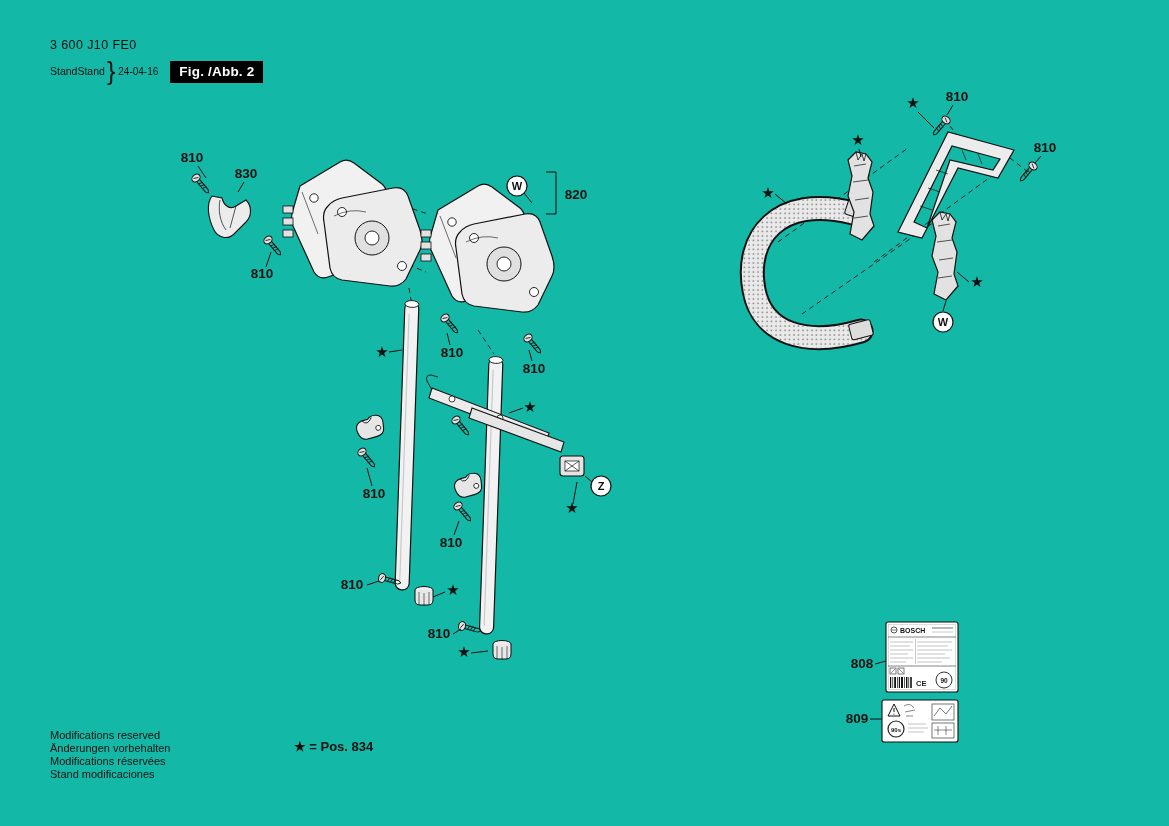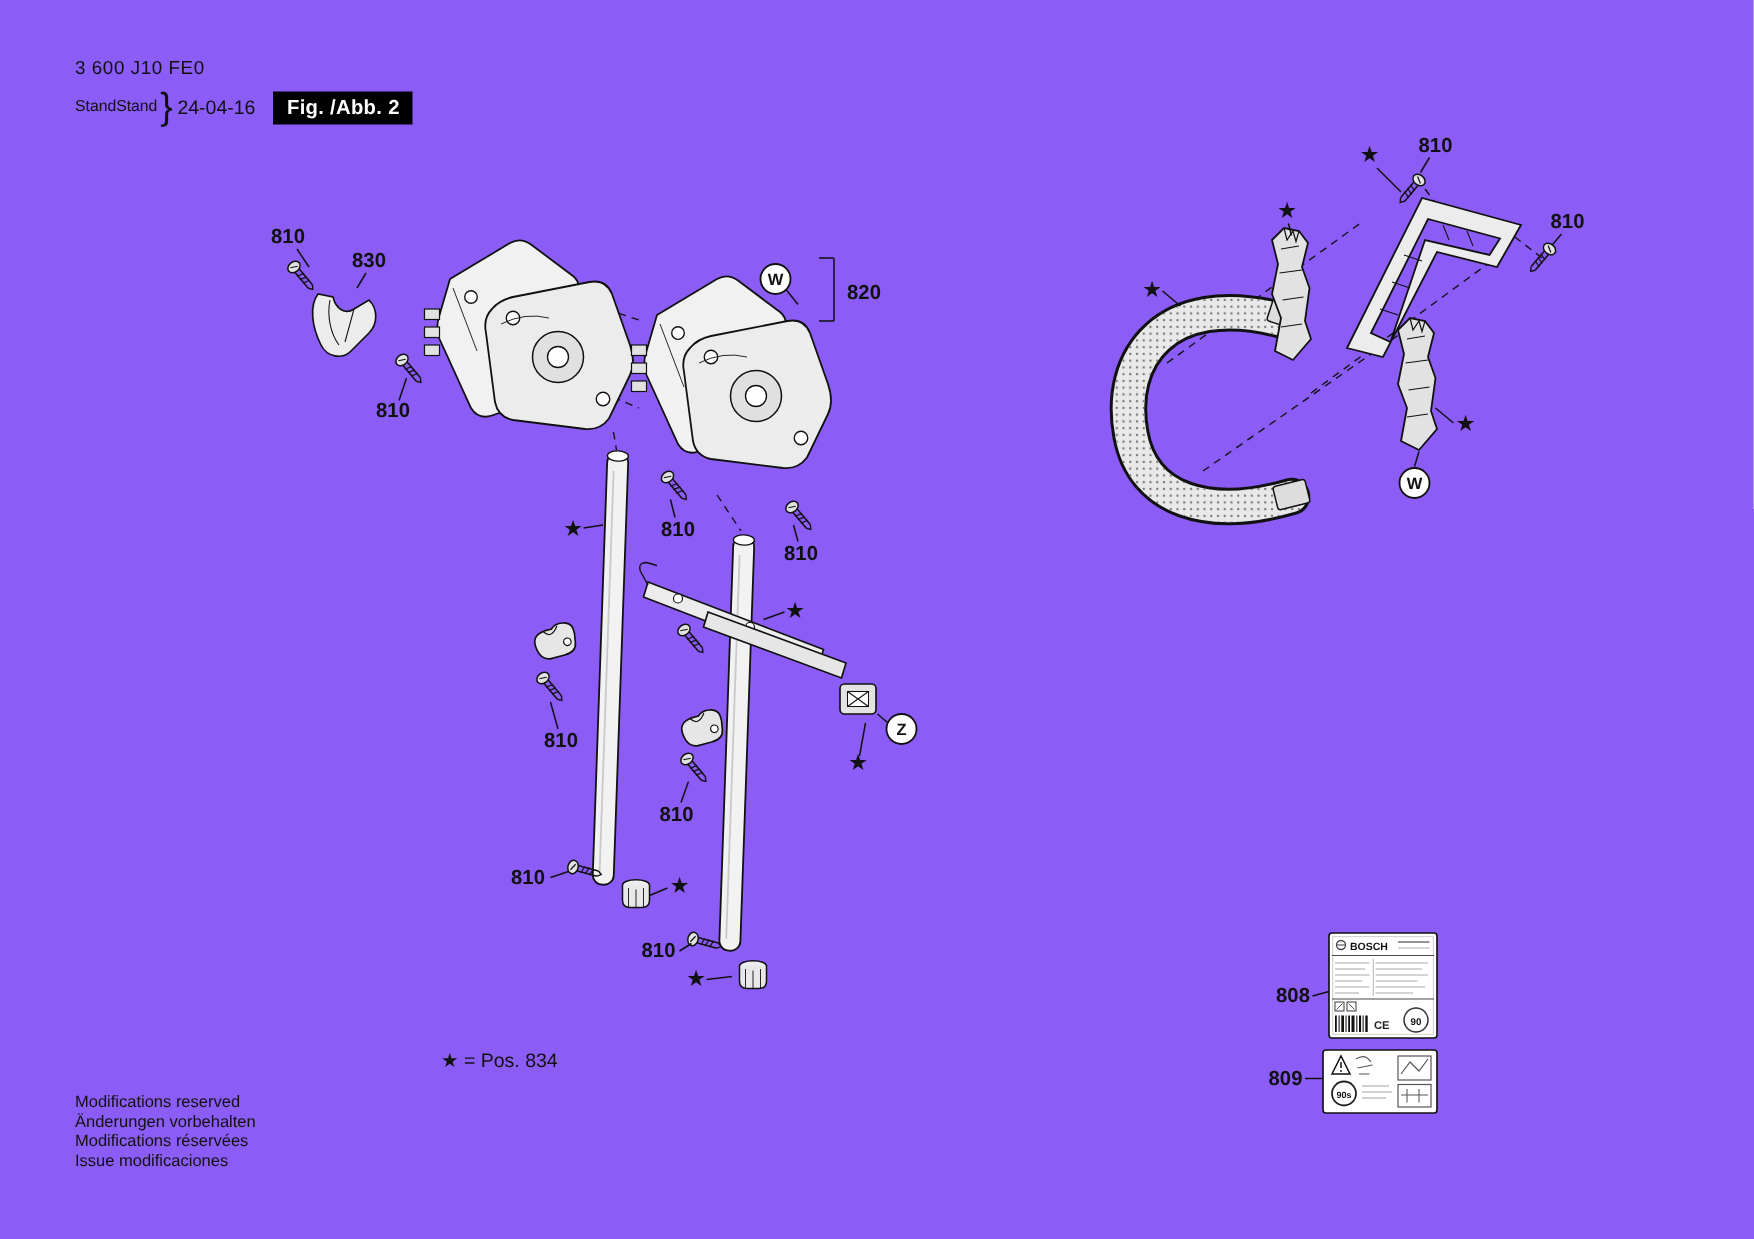--- a/index.html
+++ b/index.html
@@ -1,40 +1,40 @@
 <!DOCTYPE html>
 <html><head>
 <meta charset="utf-8">
 <style>
   * { margin:0; padding:0; box-sizing:border-box; }
   html,body { background:#fff; }
   body {
     width:1169px; height:826px; position:relative; overflow:hidden;
     font-family:"Liberation Sans", sans-serif; color:#111;
   }
-  .page { position:absolute; inset:0; background:#8b5cf6; }
+  .page { position:absolute; inset:0; background:#14b8a6; }
 
   .hdr { position:absolute; left:50px; top:38px; }
   .part-no { font-size:12.5px; letter-spacing:.4px; }
   .stand-row { display:flex; align-items:center; margin-top:7px; }
   .stand-col { display:flex; flex-direction:row; font-size:10.5px; line-height:1.15; }
   .brace { font-size:25px; font-weight:400; margin:0 3px 0 2px; line-height:1; }
-  .date { font-size:13px; }
+  .date { font-size:10px; }
   .fig-badge { margin-left:12px; background:#000; color:#fff; font-weight:bold;
                font-size:13.5px; padding:3px 9px 4px 9px; letter-spacing:.2px;text-align:right; }
 
   svg.drawing { position:absolute; left:0; top:0; }
   svg text { font-family:"Liberation Sans", sans-serif; }
   .co  { font-size:13.5px; font-weight:bold; fill:#111; text-anchor:middle; }
   .star{ font-size:15px; fill:#111; text-anchor:middle; }
   .cl  { font-size:11px; font-weight:bold; fill:#111; text-anchor:middle; }
   .ldr { stroke:#111; stroke-width:1; }
   .dsh { stroke:#111; stroke-width:.9; stroke-dasharray:5 4; fill:none; }
 
-  .legend { position:absolute; left:294px; top:699px; font-size:13px; font-weight:normal; }
+  .legend { position:absolute; left:294px; top:739px; font-size:13px; font-weight:bold; }
   .footer { position:absolute; left:50px; top:729px; font-size:11px; line-height:1.18; }
 </style>
 </head>
 <body>
 
 <div class="page">
 
   <div class="hdr">
     <div class="part-no">3 600 J10 FE0</div>
     <div class="stand-row">
@@ -373,16 +373,16 @@
       <path d="M 934,730 L 952,730 M 938,726 L 938,735 M 946,726 L 946,735" stroke="#555" stroke-width="0.7" fill="none"></path>
     </g>
   </svg>
 
   <div class="legend">★ = Pos. 834</div>
 
   <div class="footer">
     <div>Modifications reserved</div>
     <div>Änderungen vorbehalten</div>
     <div>Modifications réservées</div>
-    <div>Issue modificaciones</div>
+    <div>Stand modificaciones</div>
   </div>
 
 </div>
 
 </body></html>

